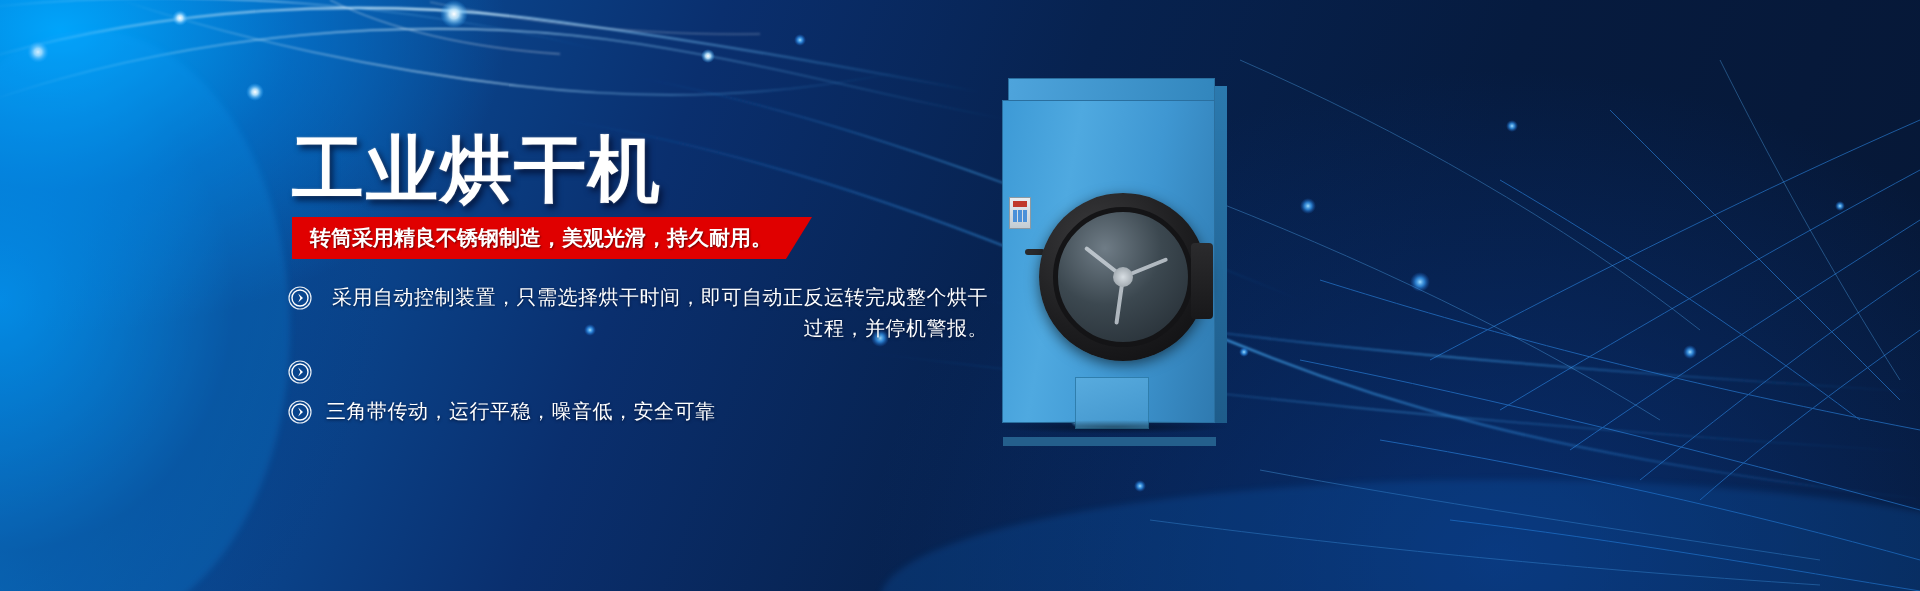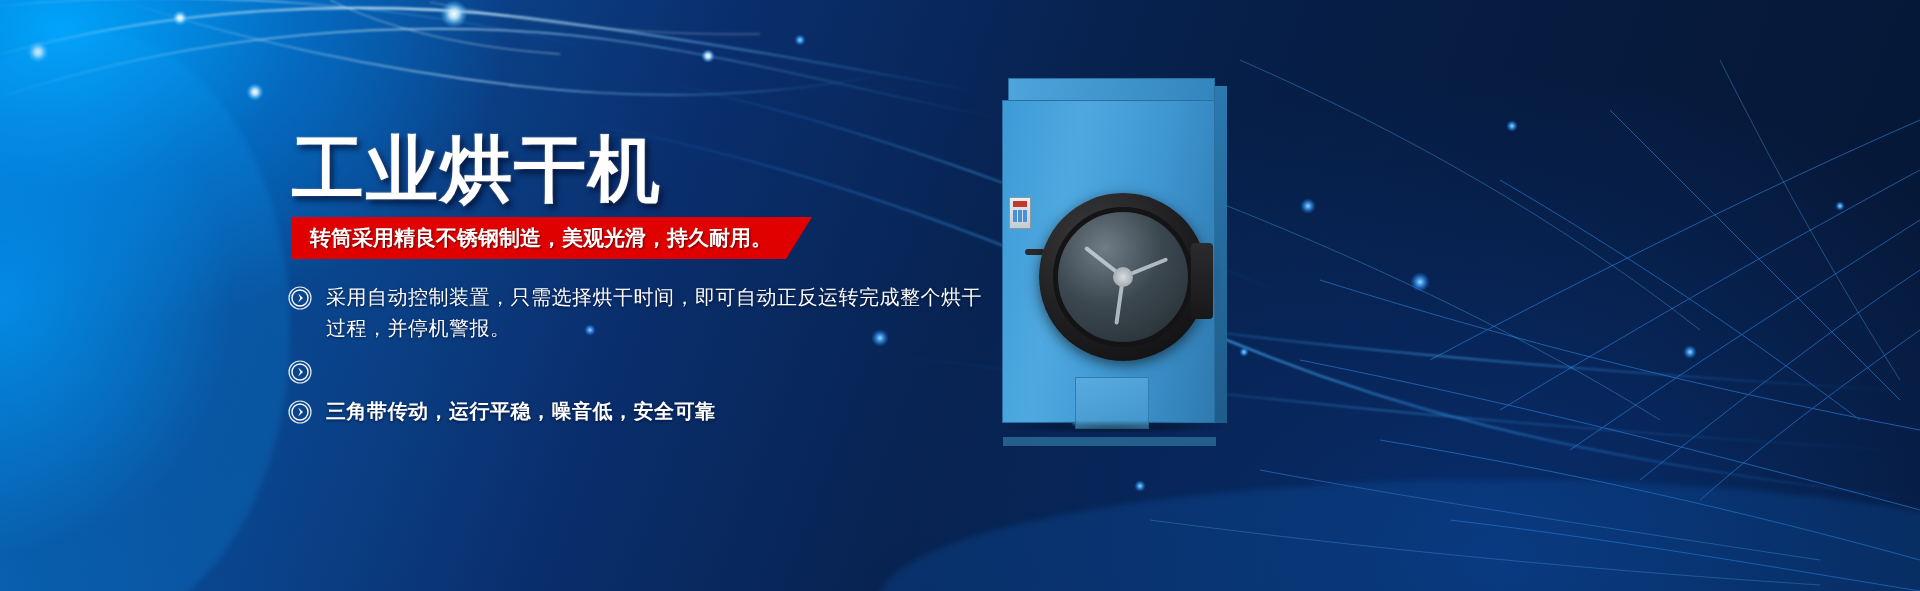--- a/index.html
+++ b/index.html
@@ -39,22 +39,22 @@
     clip-path:polygon(0 0, 100% 0, calc(100% - 26px) 100%, 0 100%);
     box-shadow:0 2px 10px rgba(0,0,0,.3);
   }
   #redbar span{
     font-family:Liberation Mono, monospace;
     font-weight:bold;font-size:21px;color:#ffffff;white-space:nowrap;
     text-shadow:1px 1px 2px rgba(90,0,0,.85);
   }
 
   #bullets{position:absolute;left:288px;top:277px;width:700px;}
-  .bullet{display:flex;align-items:flex-start;margin-bottom:12px;}
-  .bullet:last-child{margin-bottom:0;font-weight:bold;}
+  .bullet{display:flex;align-items:flex-start;margin-bottom:12px;text-align:right;}
+  .bullet:last-child{margin-bottom:0;}
   .bicon{flex:0 0 auto;width:24px;height:24px;margin-top:4px;margin-right:14px;}
   .btext{
     font-size:20px;line-height:31px;color:#ffffff;
     font-family:"Liberation Sans","DejaVu Sans",sans-serif;
     text-shadow:0 1px 3px rgba(0,12,40,.8);
     letter-spacing:.5px;
   }
 
   
   #machine{position:absolute;left:1002px;top:78px;width:225px;height:345px;}

